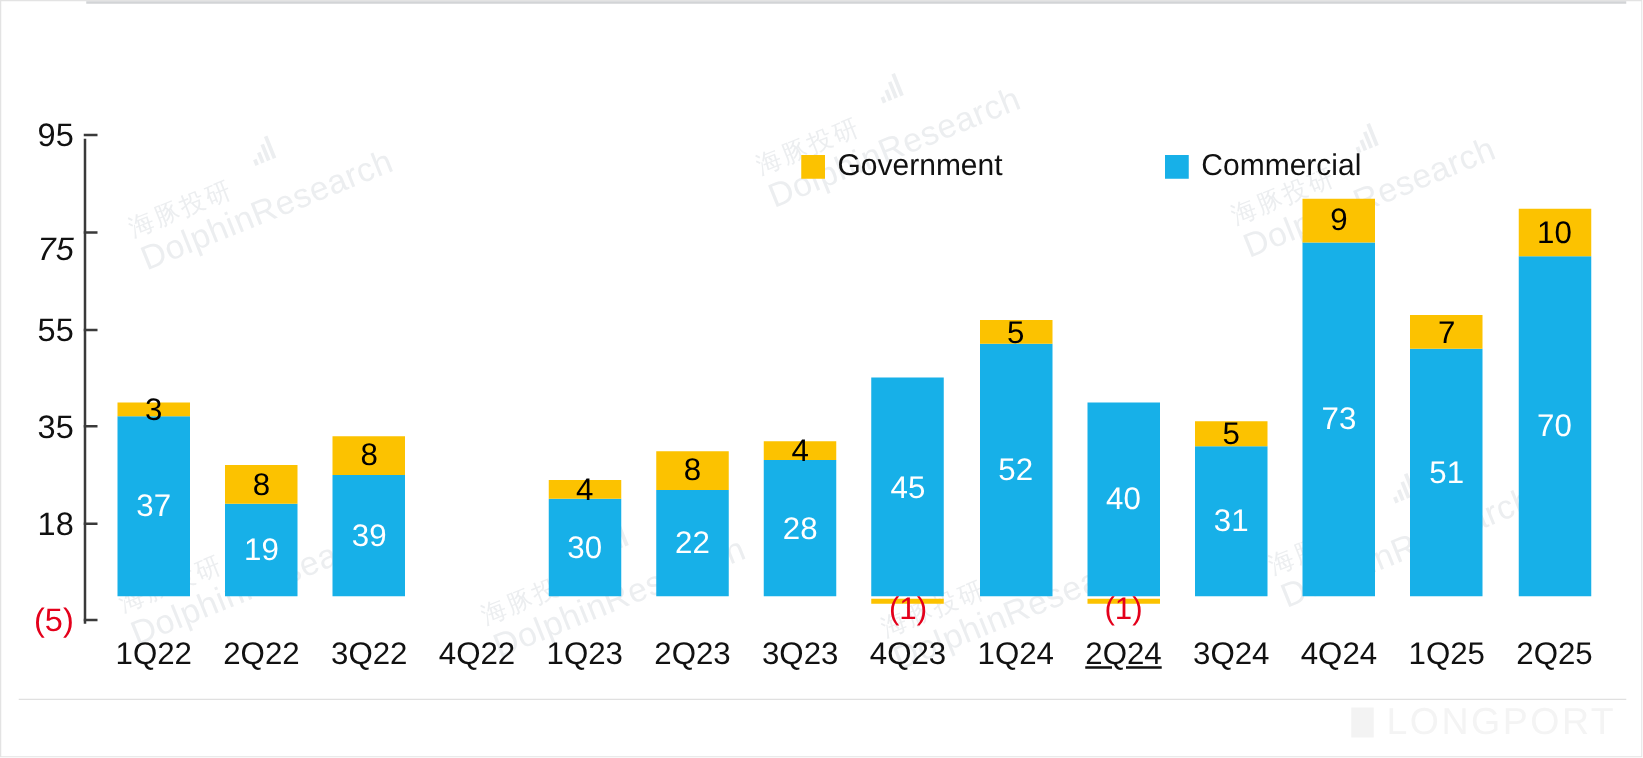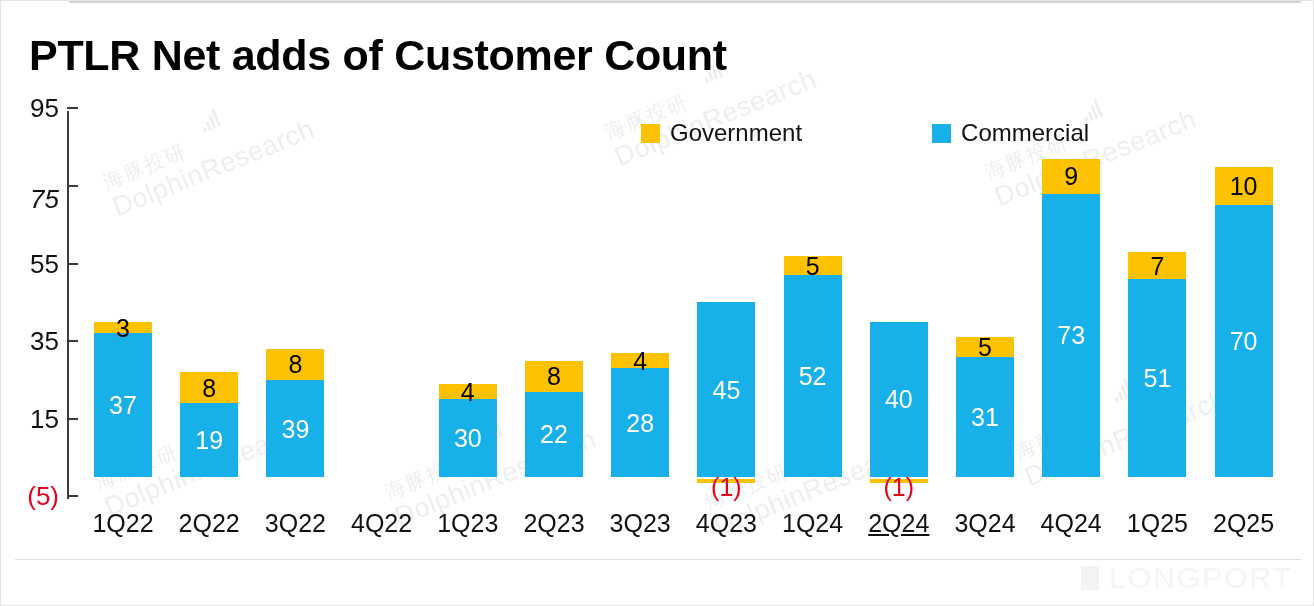--- a/index.html
+++ b/index.html
@@ -158,21 +158,20 @@
       <span class="en">DolphinResearch</span>
       <span class="bars">
           <i style="height:5px"></i>
           <i style="height:9px"></i>
           <i style="height:14px"></i>
           <i style="height:19px"></i>
         </span>
     </div>
   </div>
 
-  <div class="title">PTLR Net adds of Customer Count</div>
 
   <div class="legend">
     <div class="legend-item">
       <span class="swatch" style="background: rgb(252, 194, 0);"></span>
       <span class="legend-label">Government</span>
     </div>
     <div class="legend-item">
       <span class="swatch" style="background: rgb(23, 176, 232);"></span>
       <span class="legend-label">Commercial</span>
     </div>
@@ -184,21 +183,21 @@
     <div id="yticks">
         <div class="ytick" style="top: 106.4px;"></div>
         <div class="ylabel" style="left: 6px; top: 92.4px;">95</div>
         <div class="ytick" style="top: 184px;"></div>
         <div class="ylabel" style="left: 6px; top: 183px; font-style: italic;">75</div>
         <div class="ytick" style="top: 261.6px;"></div>
         <div class="ylabel" style="left: 6px; top: 247.6px;">55</div>
         <div class="ytick" style="top: 339.2px;"></div>
         <div class="ylabel" style="left: 6px; top: 325.2px;">35</div>
         <div class="ytick" style="top: 416.8px;"></div>
-        <div class="ylabel" style="left: 6px; top: 402.8px;">15</div>
+        <div class="ylabel" style="left: 6px; top: 402.8px;">18</div>
         <div class="ytick" style="top: 494.4px;"></div>
         <div class="ylabel neg" style="left: 6px; top: 480.4px;">(5)</div>
       </div>
     <div class="bars-area" id="bars-area">
         <div class="bar-group" style="left: 93px; top: 0px; height: 606px;">
           <div class="seg" style="top: 332.44px; height: 143.56px; background: rgb(23, 176, 232);"></div>
           <div class="seg-val on-blue" style="top: 392.22px;">37</div>
           <div class="seg" style="top: 320.8px; height: 11.64px; background: rgb(252, 194, 0);"></div>
           <div class="seg-val on-yellow" style="top: 314.62px;">3</div>
         </div>

